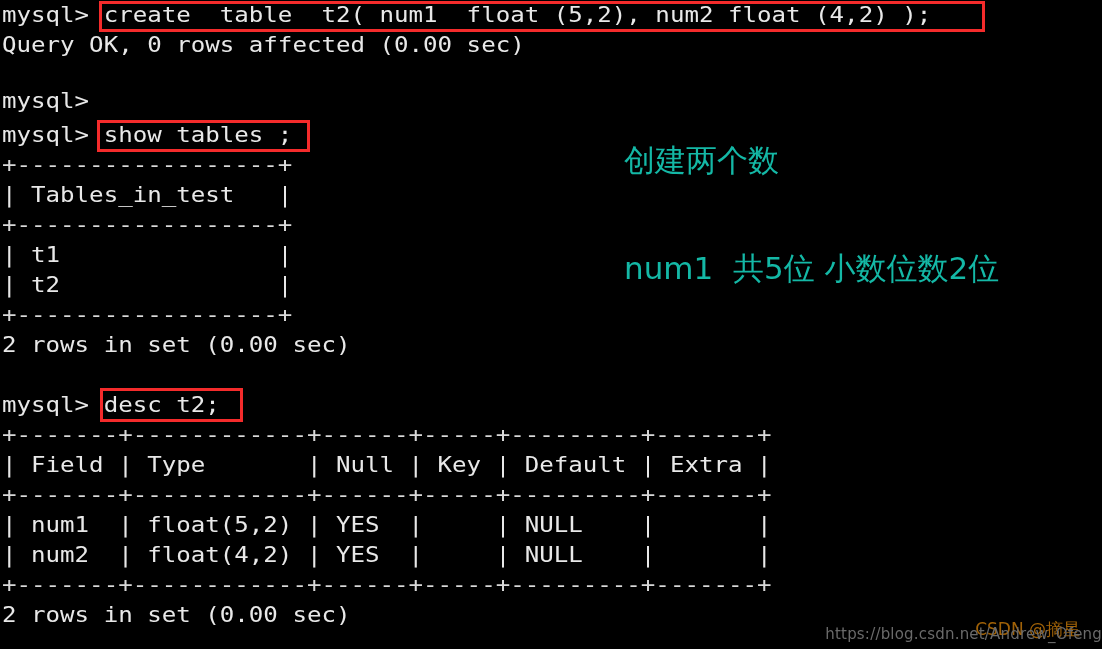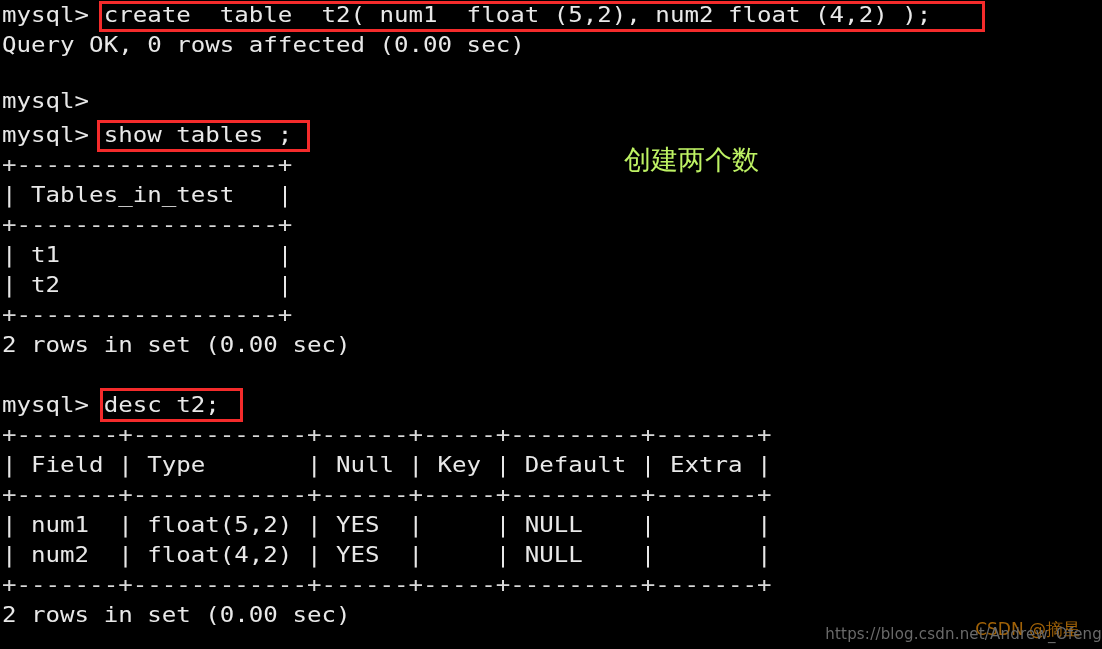--- a/index.html
+++ b/index.html
@@ -47,23 +47,23 @@
     border: 3px solid #f42b2b;
     box-sizing: border-box;
     pointer-events: none;
   }
 
   
   #annotation {
     position: absolute;
     left: 624px;
     top: 70px;
-    color: #bef264;
+    color: #14b8a6;
     font-family: "DejaVu Sans", "Liberation Sans", sans-serif;
-    font-size: 27px;
+    font-size: 31px;
     line-height: 36px;
     white-space: pre;
     font-weight: 400;
   }
   #annotation .ann-line { display: block; height: 36px; }
 
   
   #watermark {
     position: absolute;
     right: 0;
@@ -112,16 +112,17 @@
   <div class="line" style="top: 600px; transform: scaleX(1.0962);">2 rows in set (0.00 sec)</div>
 
 </div>
 
 <div class="redbox" style="left:99px;  top:1px;   width:886px; height:31px;"></div>
 <div class="redbox" style="left:97px;  top:120px; width:213px; height:32px;"></div>
 <div class="redbox" style="left:100px; top:388px; width:143px; height:34px;"></div>
 
 <div id="annotation">
   <span class="ann-line">创建两个数</span>
+  <span class="ann-line">num1  共5位 小数位数2位</span>
 </div>
 
 <div id="watermark-logo">CSDN @摘星</div>
 <div id="watermark">https://blog.csdn.net/Andrew_Ofeng</div>
 
 </body></html>

